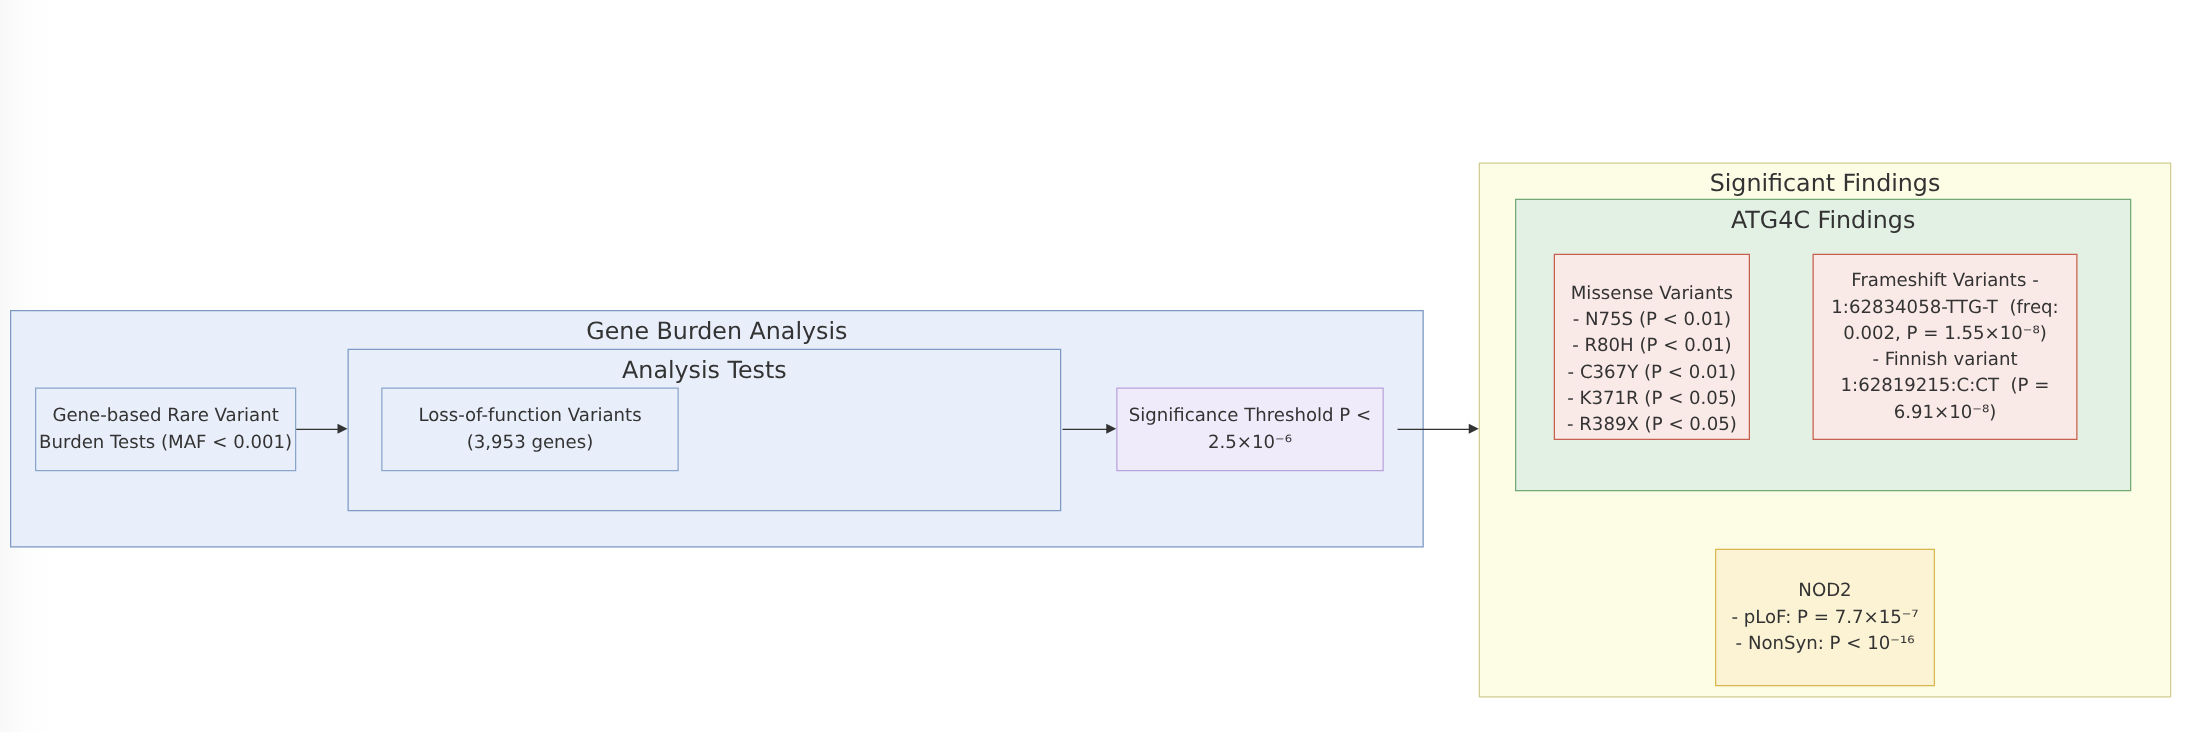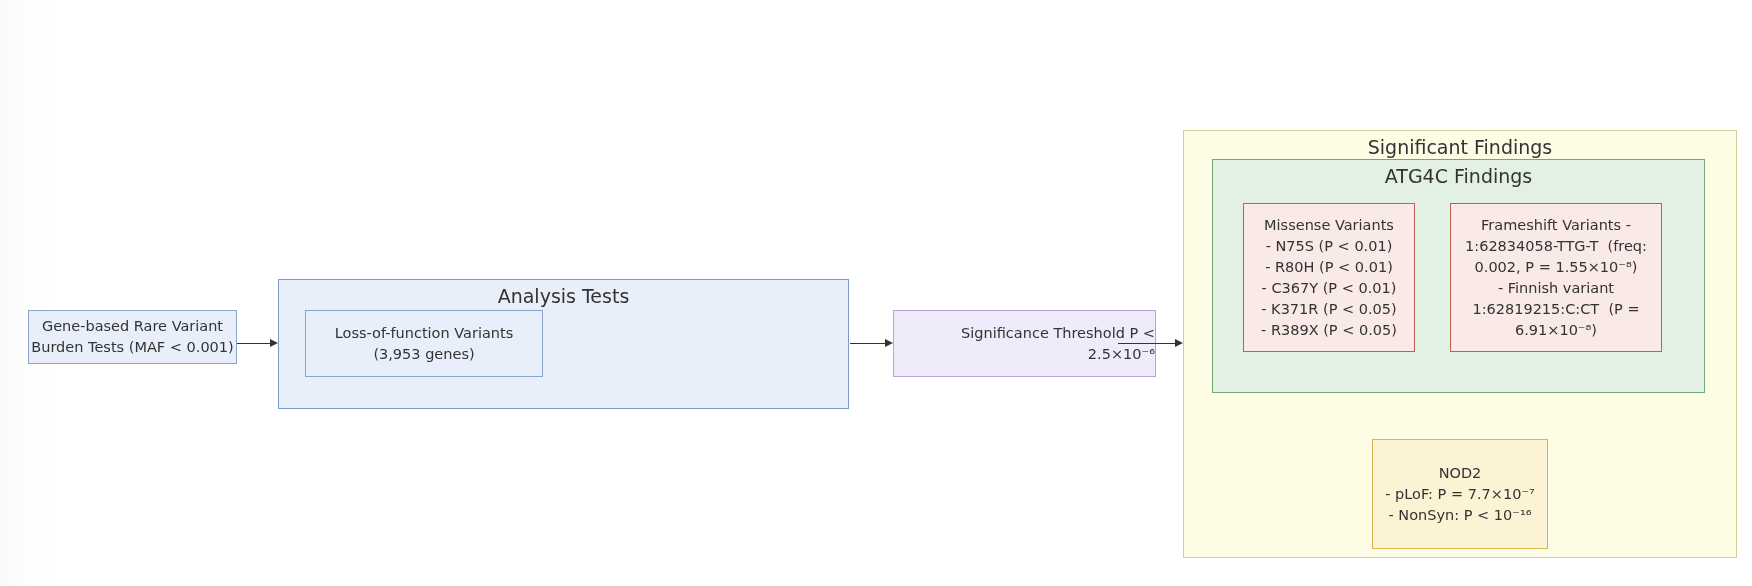--- a/index.html
+++ b/index.html
@@ -37,44 +37,47 @@
   .arrow-line{position:absolute;height:0;border-top:1.6px solid var(--arrow,#333333);}
   .arrow-head{
     position:absolute;width:0;height:0;
     border-left:8px solid var(--arrow,#333333);
     border-top:4.5px solid transparent;
     border-bottom:4.5px solid transparent;
   }
 
   
   #gene-burden-group{left:8px;top:248px;width:1131px;height:190px;}
-  #burden-tests-node{left:28px;top:310px;width:209px;height:54px;}
+  #burden-tests-node{left:28px;top:310px;width:209px;height:67px;}
   #analysis-types-group{left:278px;top:279px;width:571px;height:130px;}
   #lof-node{left:305px;top:310px;width:238px;height:67px;text-align:right;}
   #nonsyn-node{left:582px;top:310px;width:238px;height:67px;}
-  #threshold-node{left:893px;top:310px;width:263px;height:67px;align-items:flex-end;}
+  #threshold-node{left:893px;top:310px;width:214px;height:67px;}
   #findings-group{left:1183px;top:130px;width:554px;height:428px;}
   #atg4c-group{left:1212px;top:159px;width:493px;height:234px;}
-  #missense-node{left:1243px;top:203px;width:172px;height:149px;}
+  #missense-node{left:1243px;top:203px;width:157px;height:149px;justify-content:flex-end;}
   #frameshift-node{left:1450px;top:203px;width:212px;height:149px;}
   #nod2-node{left:1372px;top:439px;width:176px;height:110px;}
 
   #arrow1-line{left:237px;top:343px;width:34px;}
   #arrow1-head{left:270px;top:339px;}
   #arrow2-line{left:850px;top:343px;width:36px;}
   #arrow2-head{left:885px;top:339px;}
   #arrow3-line{left:1118px;top:343px;width:58px;}
   #arrow3-head{left:1175px;top:339px;}
 </style>
 </head>
 <body>
 
 <div id="canvas">
   <div class="edge-fade"></div>
 
+  <div id="gene-burden-group" class="group blue-group">
+    <div class="group-title">Gene Burden Analysis</div>
+  </div>
 
   <div id="analysis-types-group" class="group blue-group">
     <div class="group-title">Analysis Tests</div>
   </div>
 
   <div id="burden-tests-node" class="node blue-node">
     <div class="line">Gene-based Rare Variant</div>
     <div class="line">Burden Tests (MAF &lt; 0.001)</div>
   </div>
 
@@ -110,21 +113,21 @@
     <div class="line">Frameshift Variants -</div>
     <div class="line">1:62834058-TTG-T  (freq:</div>
     <div class="line">0.002, P = 1.55×10⁻⁸)</div>
     <div class="line">- Finnish variant</div>
     <div class="line">1:62819215:C:CT  (P =</div>
     <div class="line">6.91×10⁻⁸)</div>
   </div>
 
   <div id="nod2-node" class="node gold-node">
     <div class="line">NOD2</div>
-    <div class="line">- pLoF: P = 7.7×10⁻⁷</div>
+    <div class="line">- pLoF: P = 7.7×15⁻⁷</div>
     <div class="line">- NonSyn: P &lt; 10⁻¹⁶</div>
   </div>
 
   <div id="arrow1-line" class="arrow-line"></div>
   <div id="arrow1-head" class="arrow-head"></div>
   <div id="arrow2-line" class="arrow-line"></div>
   <div id="arrow2-head" class="arrow-head"></div>
   <div id="arrow3-line" class="arrow-line"></div>
   <div id="arrow3-head" class="arrow-head"></div>
 </div>

